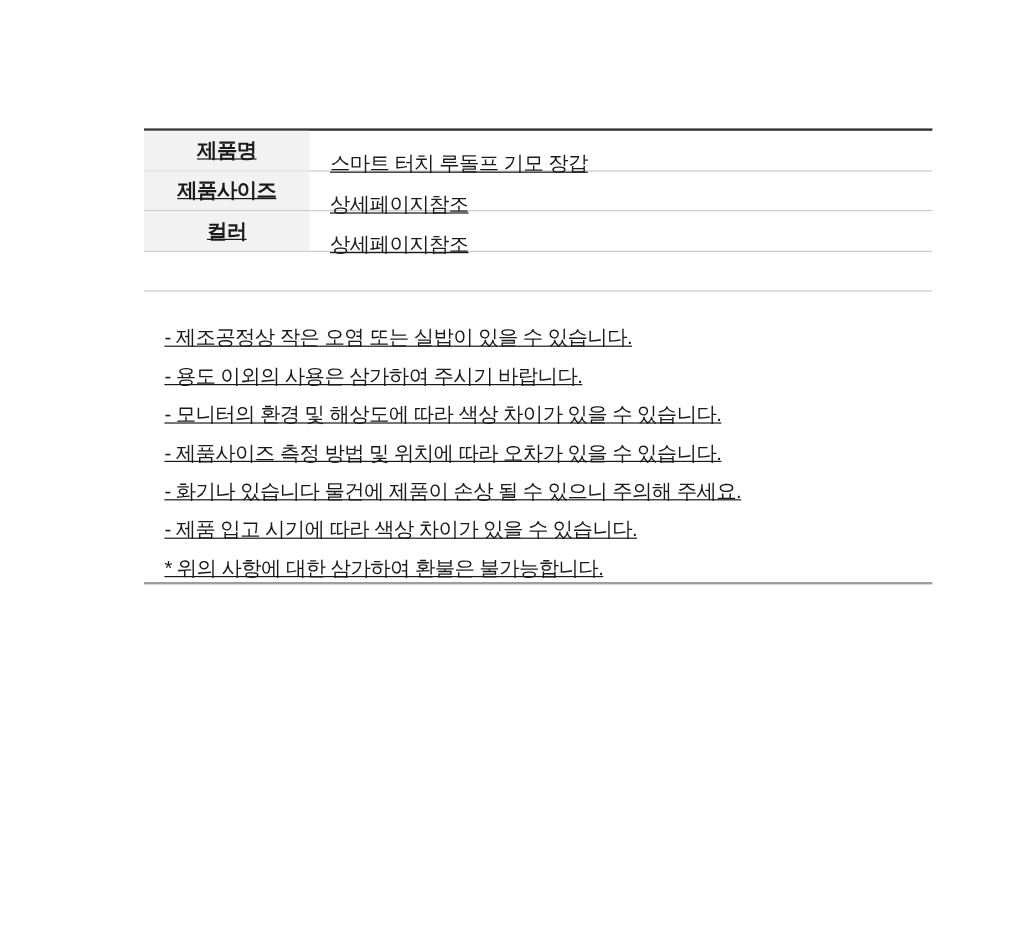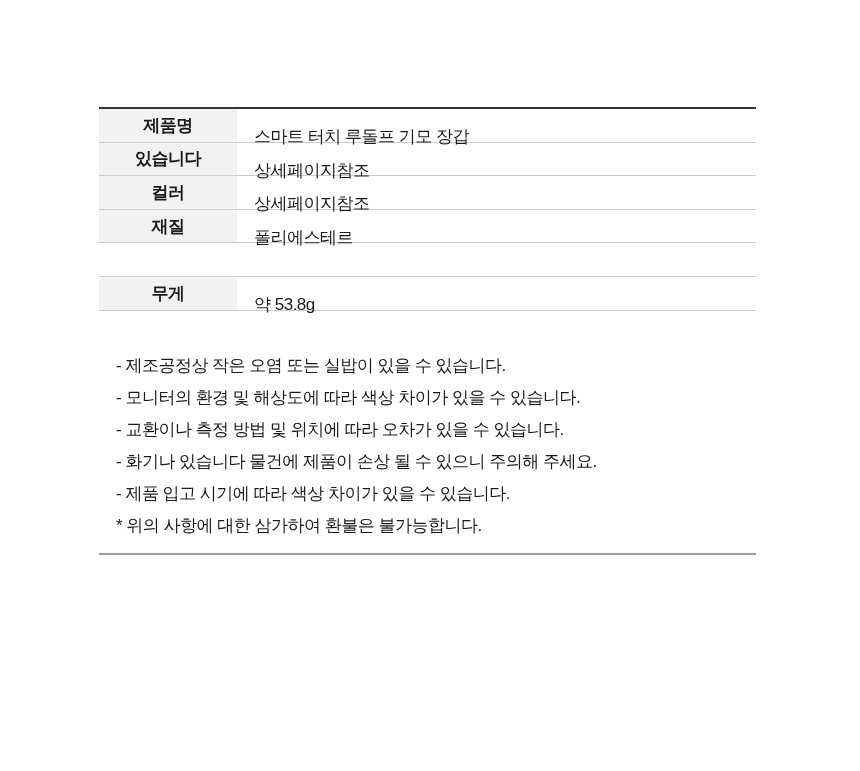--- a/index.html
+++ b/index.html
@@ -15,25 +15,26 @@
   .page {
     position: relative;
     width: 860px;
     height: 771px;
     background: #ffffff;
     overflow: hidden;
   }
 
   .spec-table {
     position: absolute;
-    left: 99px;
+    left: 120px;
     top: 107px;
     width: 657px;
     border-top: 2px solid var(--top-border, #333333);
     border-bottom: 2px solid var(--bottom-border, #9e9e9e);
+    text-decoration: underline;
   }
 
   .spec-row {
     display: flex;
     align-items: stretch;
     border-bottom: 1px solid var(--row-divider, #cccccc);
   }
   .spec-row:last-child { border-bottom: none; }
 
   .cell-label {
@@ -82,47 +83,40 @@
 
 <div class="page">
   <div class="spec-table">
 
     <div class="spec-row simple">
       <div class="cell-label">제품명</div>
       <div class="cell-value">스마트 터치 루돌프 기모 장갑</div>
     </div>
 
     <div class="spec-row simple">
-      <div class="cell-label">있습니다</div>
+      <div class="cell-label">제품사이즈</div>
       <div class="cell-value">상세페이지참조</div>
     </div>
 
     <div class="spec-row simple">
       <div class="cell-label">컬러</div>
       <div class="cell-value">상세페이지참조</div>
     </div>
 
-    <div class="spec-row simple">
-      <div class="cell-label">재질</div>
-      <div class="cell-value">폴리에스테르</div>
-    </div>
 
     <div class="spec-row simple">
     </div>
 
-    <div class="spec-row simple">
-      <div class="cell-label">무게</div>
-      <div class="cell-value">약 53.8g</div>
-    </div>
 
     <div class="spec-row notes-row">
       <div class="cell-value">
         <div class="note-line">- 제조공정상 작은 오염 또는 실밥이 있을 수 있습니다.</div>
+        <div class="note-line">- 용도 이외의 사용은 삼가하여 주시기 바랍니다.</div>
         <div class="note-line">- 모니터의 환경 및 해상도에 따라 색상 차이가 있을 수 있습니다.</div>
-        <div class="note-line">- 교환이나 측정 방법 및 위치에 따라 오차가 있을 수 있습니다.</div>
+        <div class="note-line">- 제품사이즈 측정 방법 및 위치에 따라 오차가 있을 수 있습니다.</div>
         <div class="note-line">- 화기나 있습니다 물건에 제품이 손상 될 수 있으니 주의해 주세요.</div>
         <div class="note-line">- 제품 입고 시기에 따라 색상 차이가 있을 수 있습니다.</div>
         <div class="note-line">* 위의 사항에 대한 삼가하여 환불은 불가능합니다.</div>
       </div>
     </div>
 
   </div>
 </div>
 
 </body></html>

